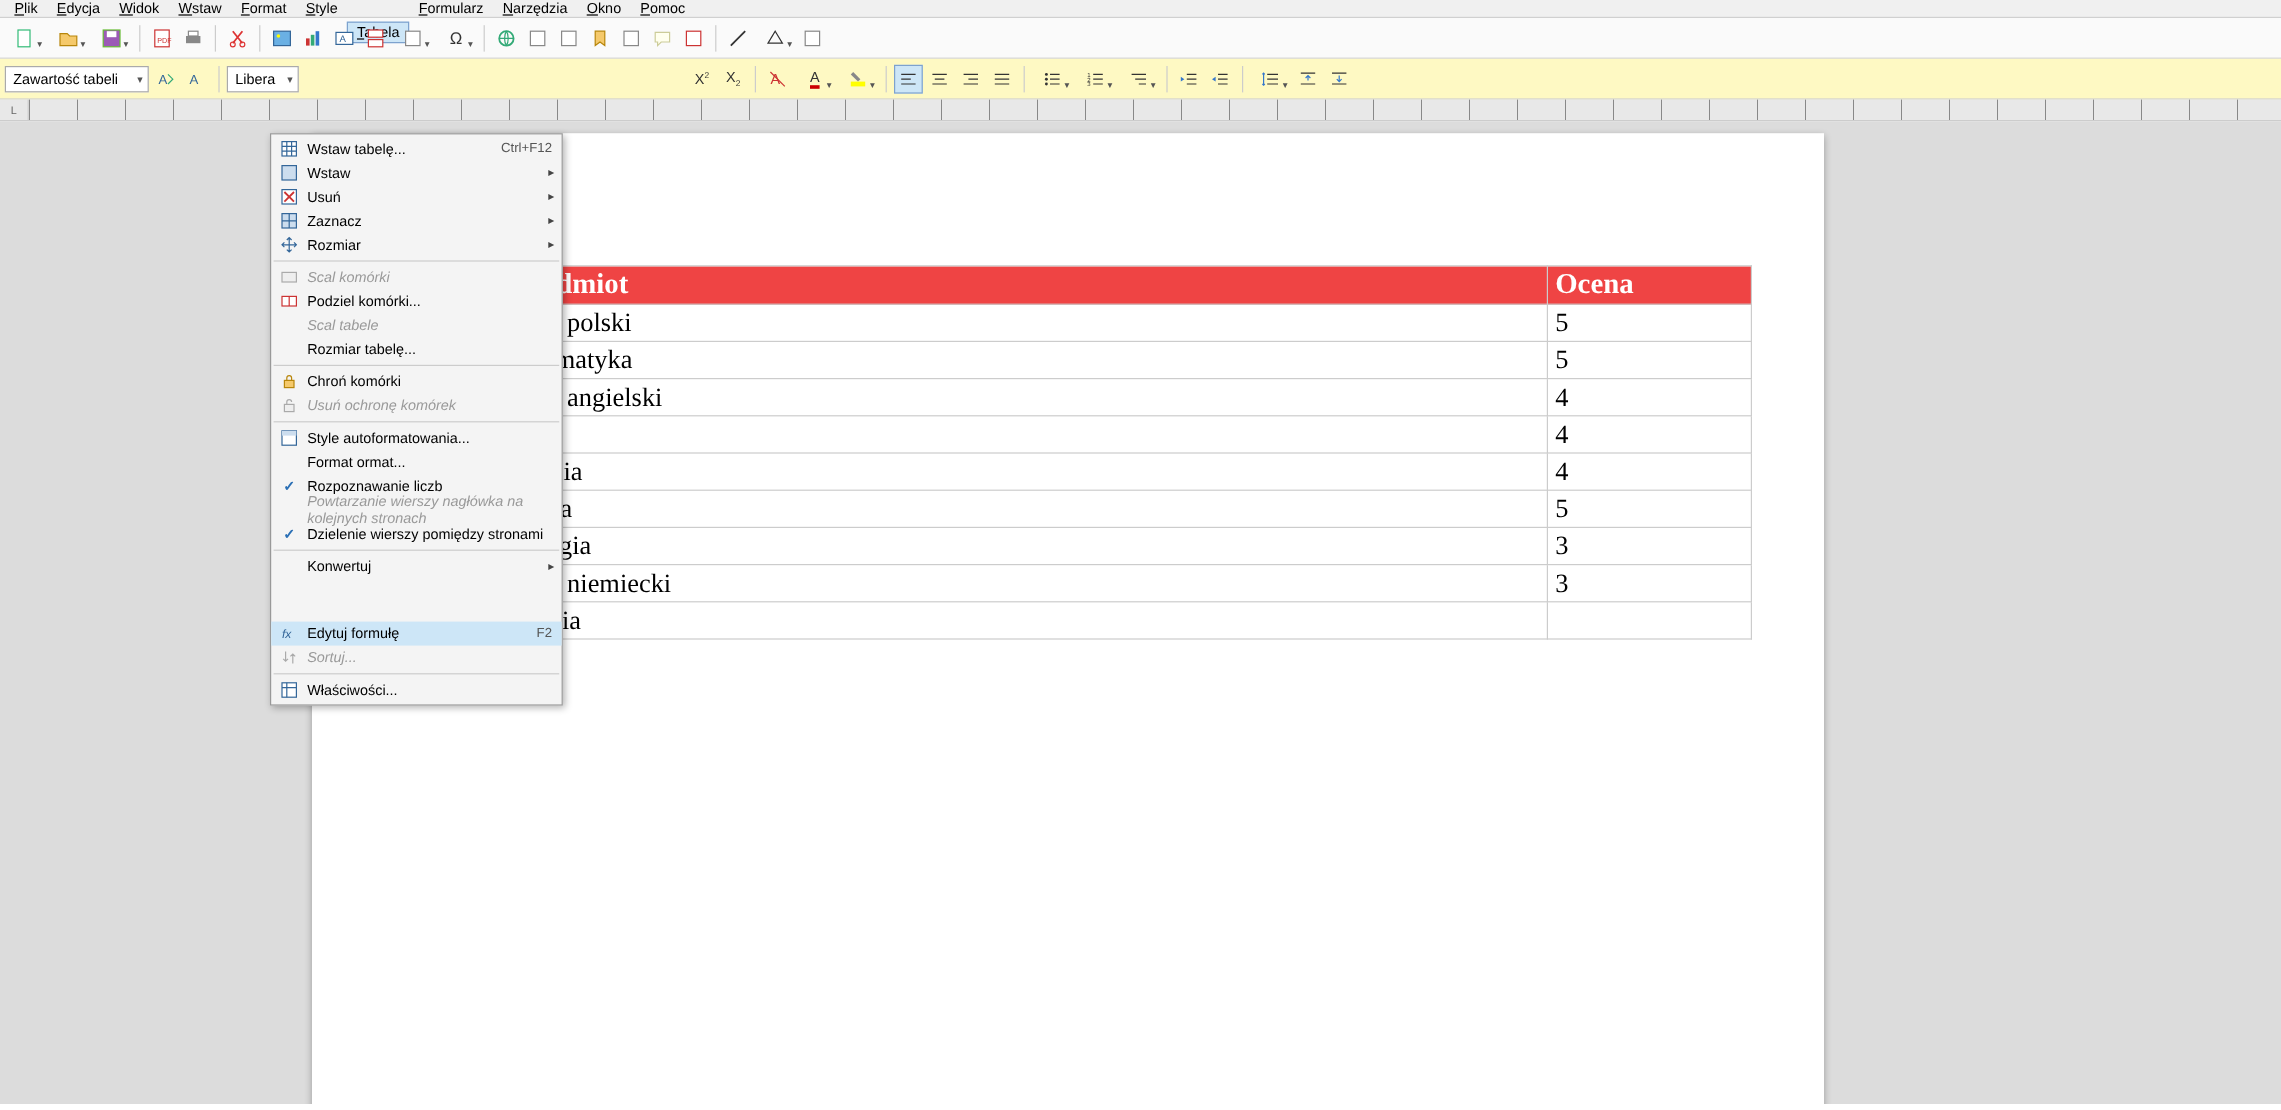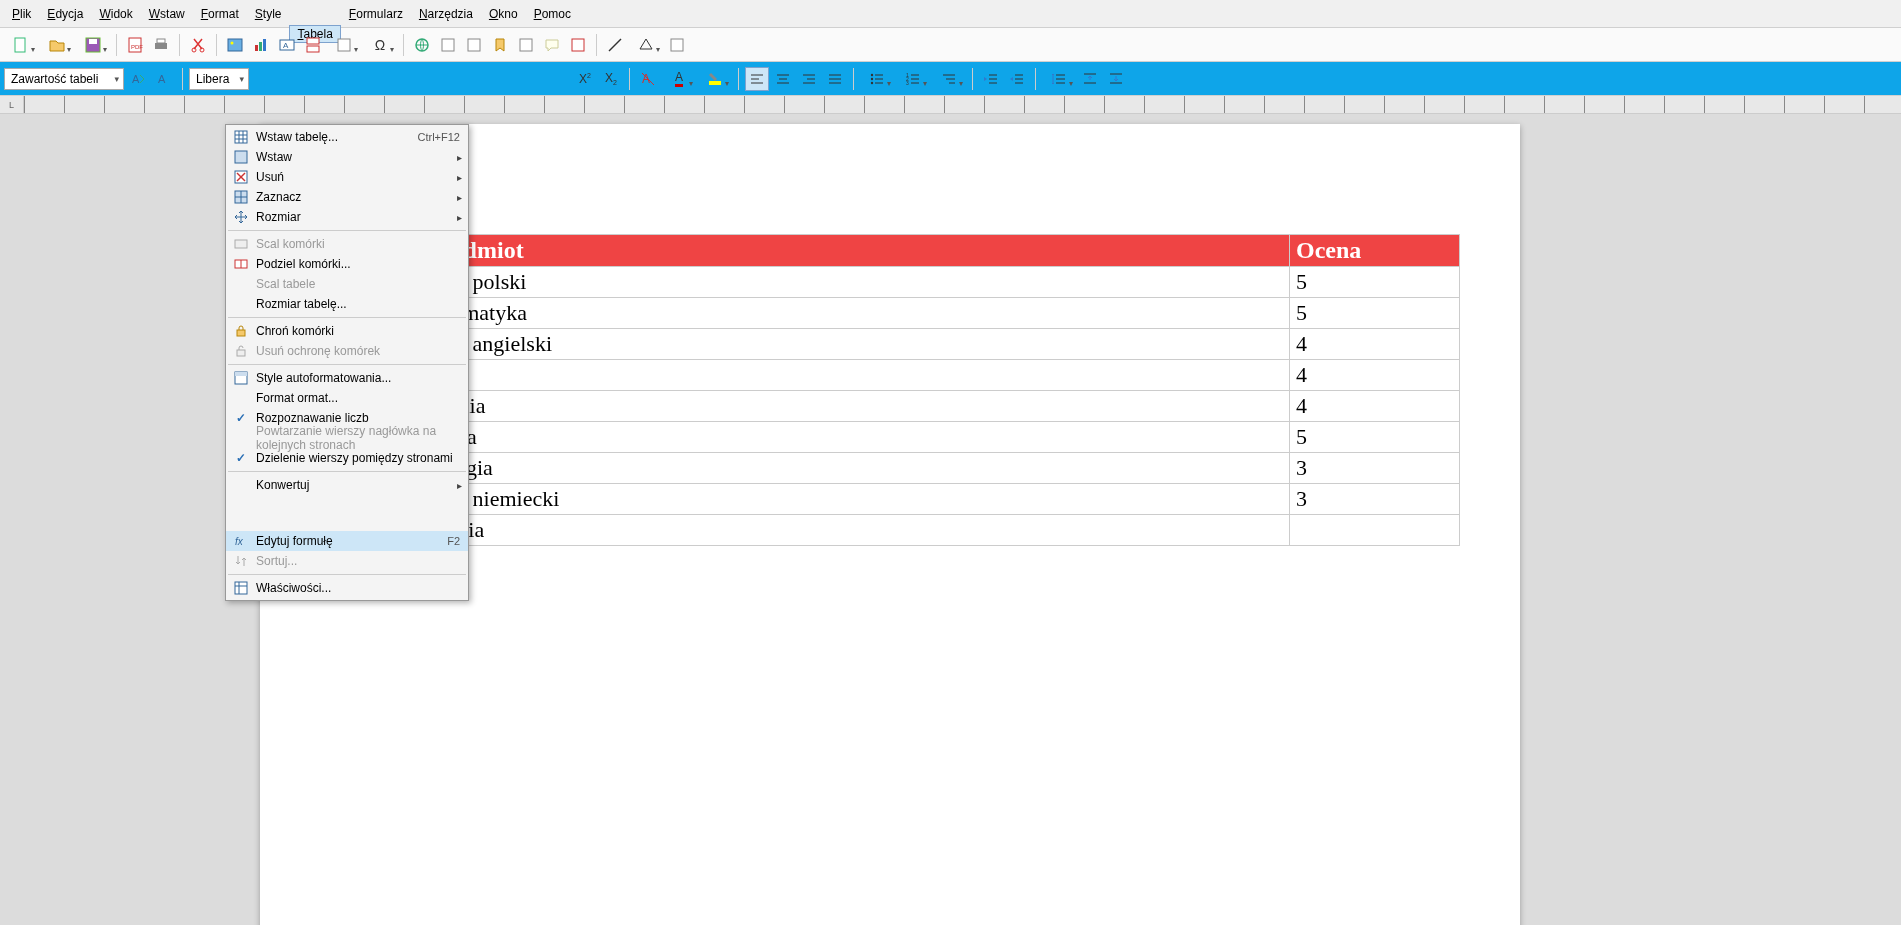--- a/index.html
+++ b/index.html
@@ -1,32 +1,32 @@
 <!DOCTYPE html>
 <html><head>
 <meta charset="utf-8">
 <style>
   * { box-sizing: border-box; margin: 0; padding: 0; }
   body { font-family: "Segoe UI", Tahoma, sans-serif; font-size: 12px; background: #fff; overflow: hidden; }
   
   
-  .menubar { display: flex; align-items: center; height: 28px; background: #f0f0f0; border-bottom: 1px solid #d0d0d0; padding: 0 4px; }
+  .menubar { display: flex; align-items: center; height: 15px; background: #f0f0f0; border-bottom: 1px solid #d0d0d0; padding: 0 4px; }
   .menubar .item { padding: 2px 8px; cursor: default; }
   .menubar .item.active { background: #cde6f7; border: 1px solid #7da2ce; padding: 1px 7px; margin-top: 40px; }
   .menubar .item u { text-decoration: underline; }
 
   
   .toolbar { display: flex; align-items: center; height: 34px; background: #fafafa; border-bottom: 1px solid #d0d0d0; padding: 0 4px; gap: 2px; }
   .tb-btn { width: 24px; height: 24px; border: 1px solid transparent; display: flex; align-items: center; justify-content: center; color: #333; font-size: 14px; }
   .tb-btn.drop { width: 34px; position: relative; }
   .tb-btn.drop::after { content: "▾"; font-size: 8px; color: #555; position: absolute; right: 2px; bottom: 2px; }
   .tb-sep { width: 1px; height: 22px; background: #ccc; margin: 0 4px; }
 
   
-  .toolbar2 { display: flex; align-items: center; height: 34px; background: #0ea5e9; border-bottom: 1px solid #d0d0d0; padding: 0 4px; gap: 2px; }
+  .toolbar2 { display: flex; align-items: center; height: 34px; background: #fef9c3; border-bottom: 1px solid #d0d0d0; padding: 0 4px; gap: 2px; }
   .combo { height: 22px; border: 1px solid #aaa; background: #fff; display: flex; align-items: center; padding: 0 18px 0 6px; min-width: 120px; position: relative; }
   .combo::after { content: "▾"; position: absolute; right: 4px; font-size: 9px; color: #555; }
 
   
   .ruler-area { display: flex; height: 18px; background: #e8e8e8; border-bottom: 1px solid #ccc; }
   .ruler-left { width: 24px; border-right: 1px solid #ccc; display:flex;align-items:center;justify-content:center;font-size:9px;color:#666;}
   .ruler-main { flex: 1; position: relative; background: repeating-linear-gradient(to right, #888 0, #888 1px, transparent 1px, transparent 40px); }
 
   
   .workspace { position: relative; background: #dcdcdc; height: calc(925px - 20px - 34px - 34px - 18px); overflow: hidden; }
@@ -36,21 +36,21 @@
   table.doc { border-collapse: collapse; width: 100%; font-family: "Liberation Serif","Times New Roman",serif; font-size: 22px; }
   table.doc th { background: #ef4444; color: #fff; text-align: left; font-weight: bold; padding: 2px 6px; border: 1px solid #ccc; font-size: 24px;}
   table.doc td { border: 1px solid #ccc; padding: 2px 6px; color: #000; font-size: 22px;}
   table.doc td.num { width: 90px; }
   table.doc td.grade { width: 170px; }
 
   
   .dropdown { position: absolute; left: 225px; top: 10px; width: 244px; background: #f4f4f4; border: 1px solid #999; box-shadow: 2px 2px 6px rgba(0,0,0,.3); z-index: 100; padding: 2px 0; }
   .dd-item { display: flex; align-items: center; height: 20px; padding: 0 8px 0 4px; position: relative; }
   .dd-item.hover { background: #cde6f7; margin-top: 36px; }
-  .dd-item.disabled { color: #999; }
+  .dd-item.disabled { color: #999; font-style: italic; }
   .dd-icon { width: 22px; height: 16px; display: flex; align-items: center; justify-content: center; font-size: 12px; }
   .dd-label { flex: 1; padding-left: 4px; }
   .dd-shortcut { color: #555; font-size: 11px; padding-left: 10px; }
   .dd-sub::after { content: "▸"; position: absolute; right: 6px; font-size: 10px; color: #444; }
   .dd-sep { height: 1px; background: #ccc; margin: 3px 2px; }
   .dd-check { color: #2a6fb5; font-weight: bold; }
 
   svg { display:block; }
 </style>
 </head>

